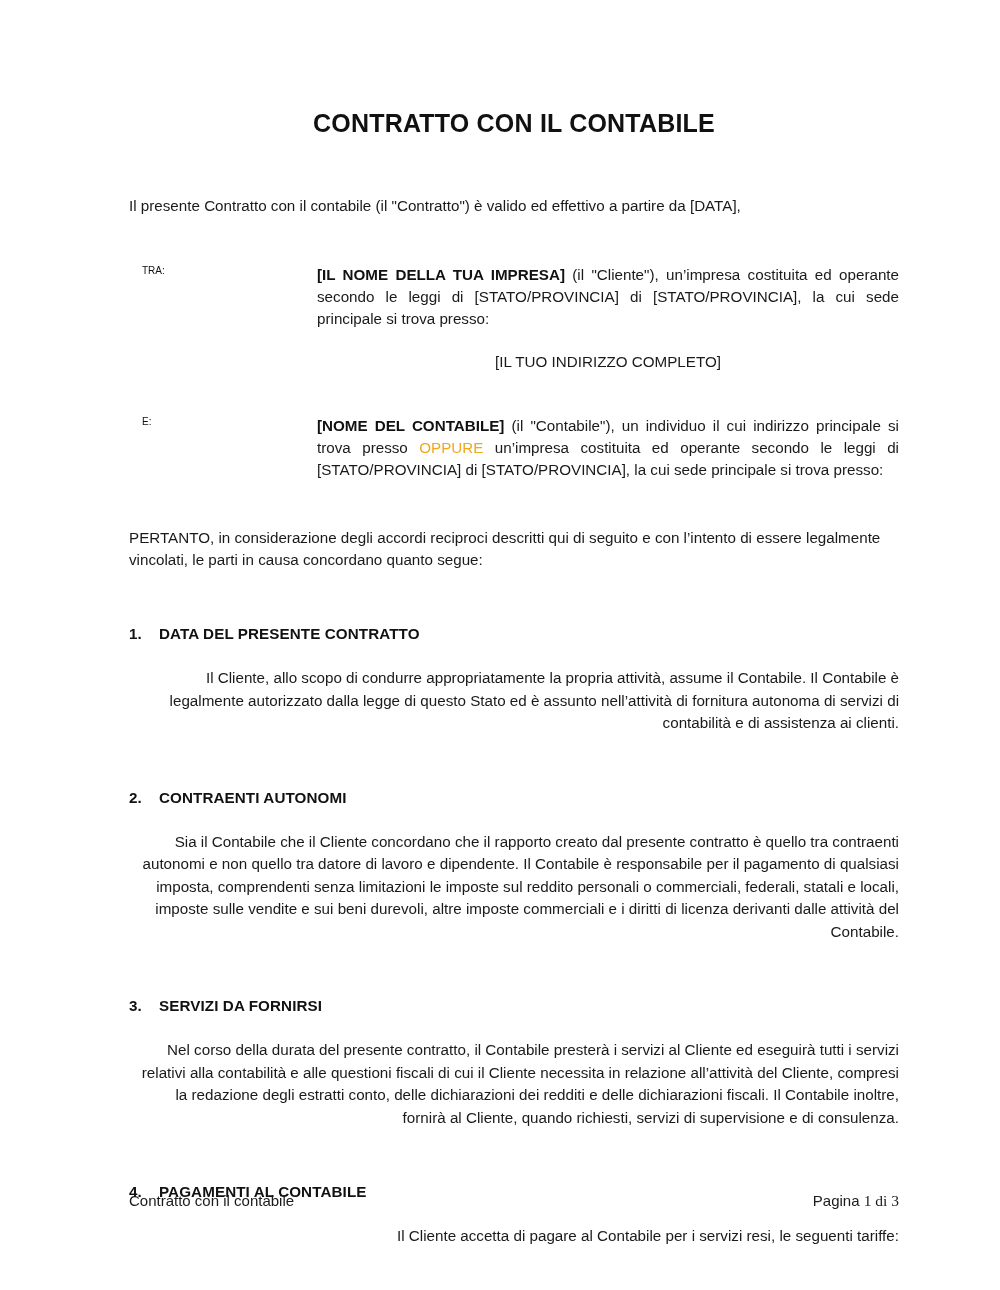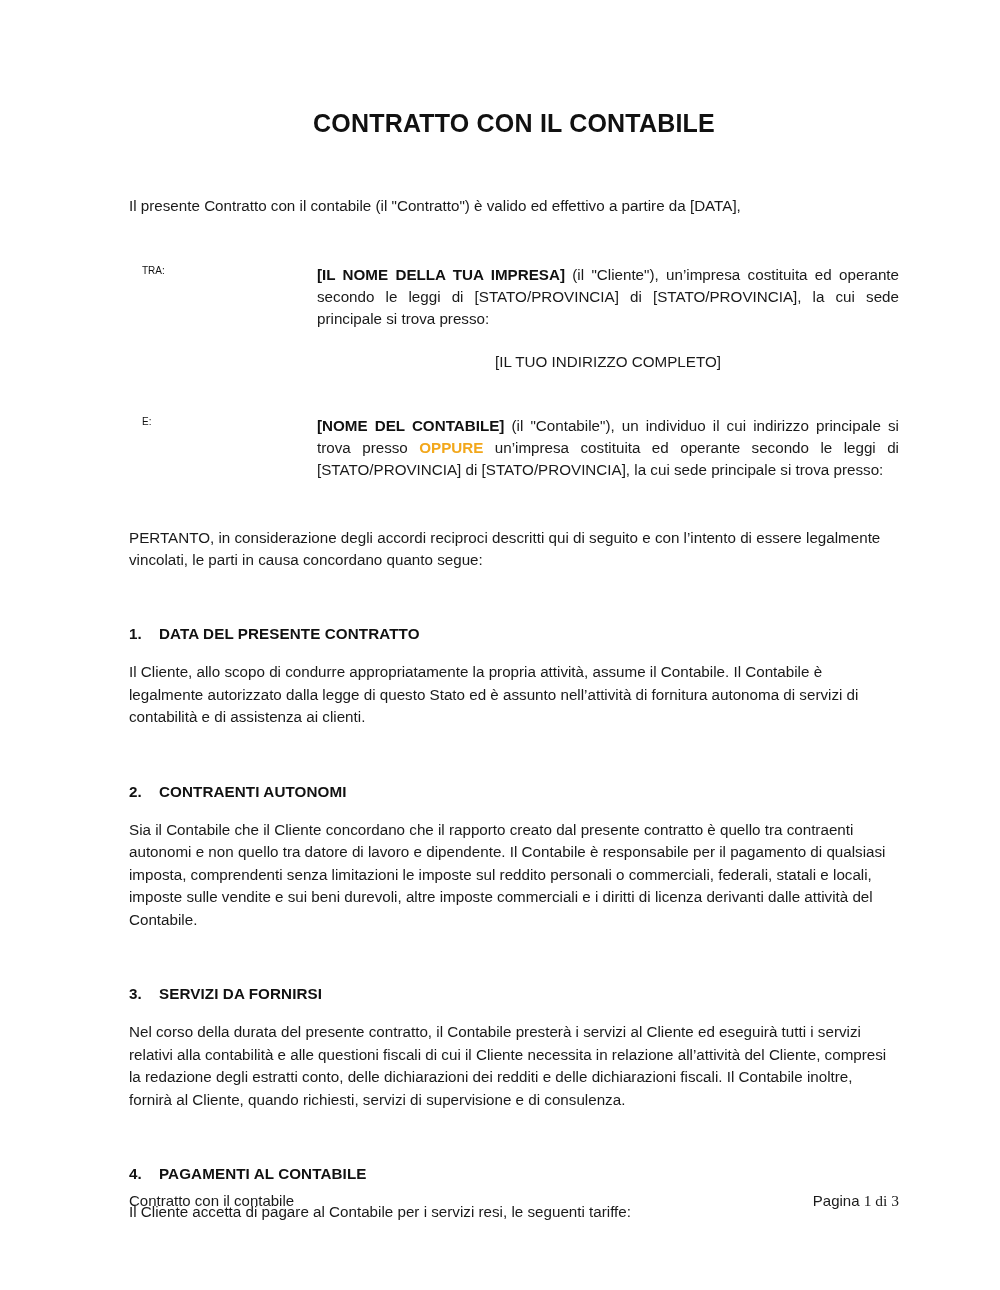--- a/index.html
+++ b/index.html
@@ -83,21 +83,20 @@
     font-weight: bold;
     color: #111111;
   }
   .party-body .addr {
     display: block;
     margin-top: 21px;
     text-align: center;
   }
   .highlight-or {
     color: #f2a71b;
-    font-weight: bold;
   }
 
   .pertanto {
     margin-top: 46px;
     text-align: left;
   }
 
   .section {
     margin-top: 0;
   }
@@ -116,24 +115,24 @@
     flex: 1 1 auto;
     letter-spacing: 0.1px;
   }
 
   .sec-1 { margin-top: 52px; }
   .sec-2 { margin-top: 52px; }
   .sec-3 { margin-top: 52px; }
   .sec-4 { margin-top: 52px; }
 
   .section-body {
-    margin-top: 16px;
+    margin-top: 22px;
     font-size: 15.2px;
     line-height: 1.48;
-    text-align: left;
+    text-align: right;
   }
 
   
   .footer {
     position: absolute;
     left: 115px;
     top: 1192px;
     width: 770px;
     display: flex;
     justify-content: space-between;

